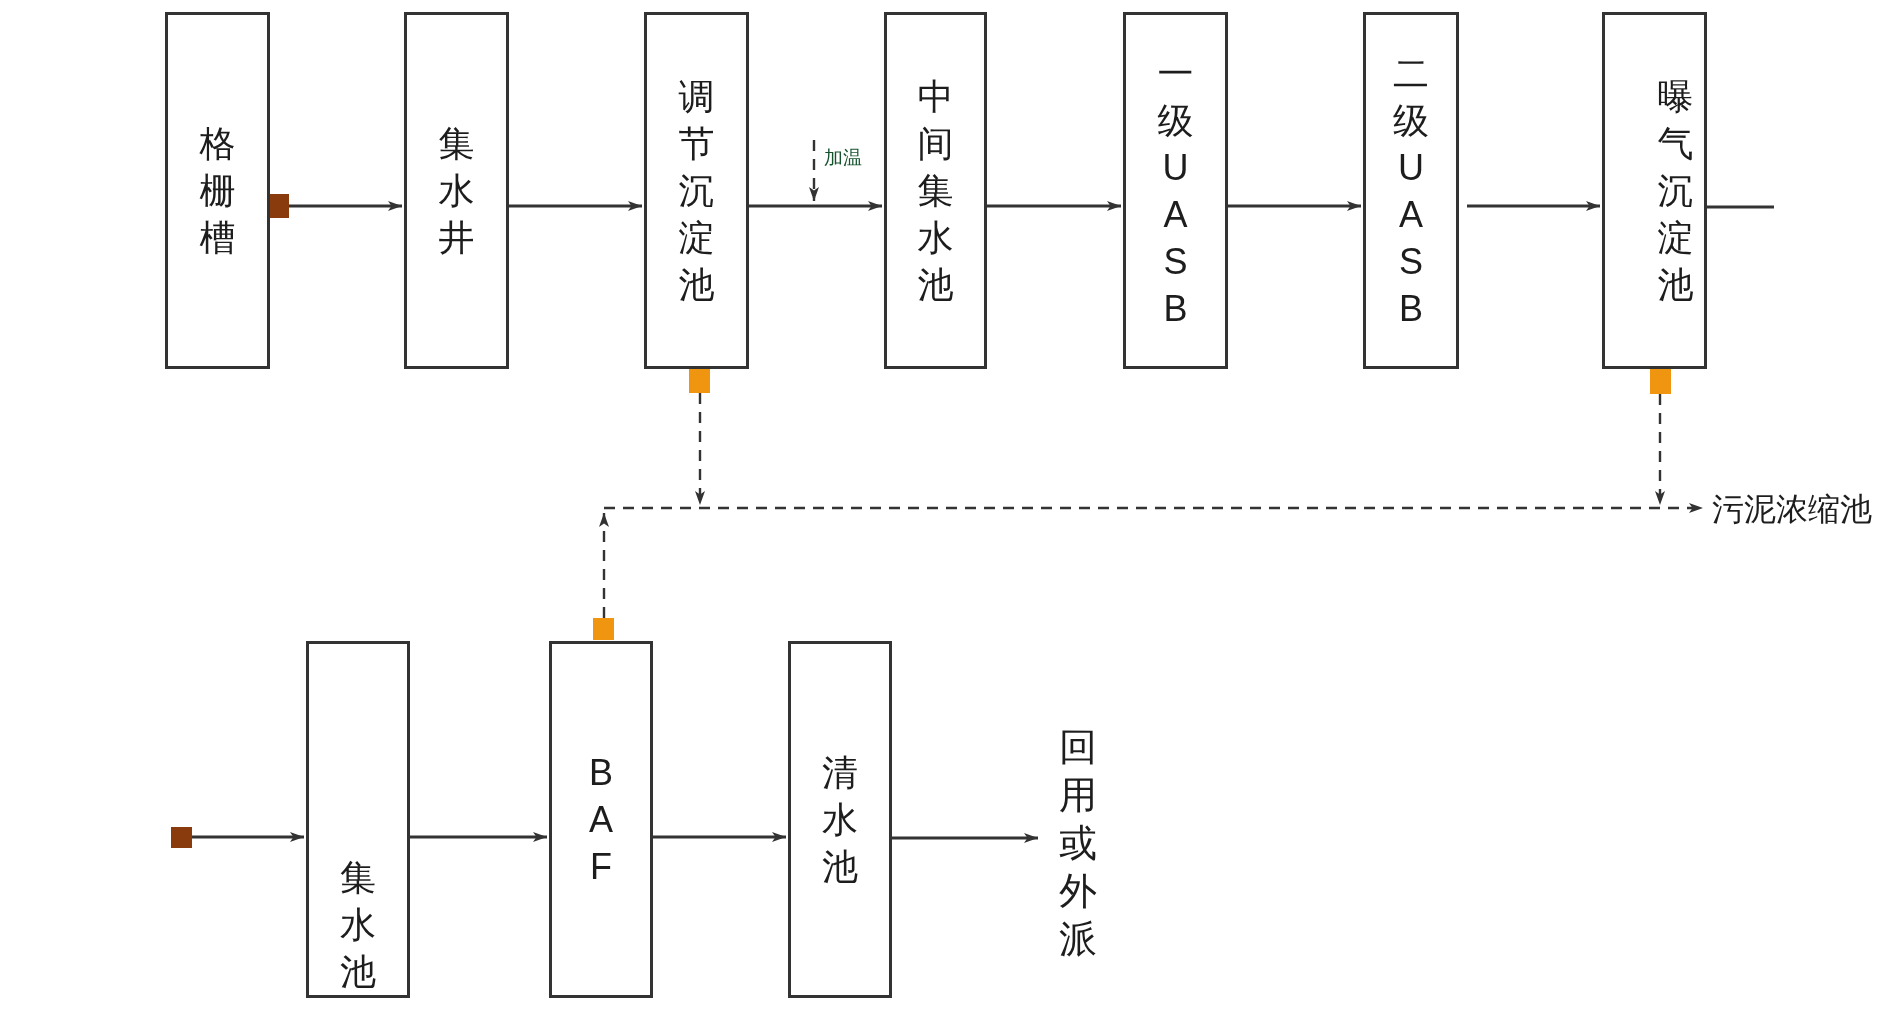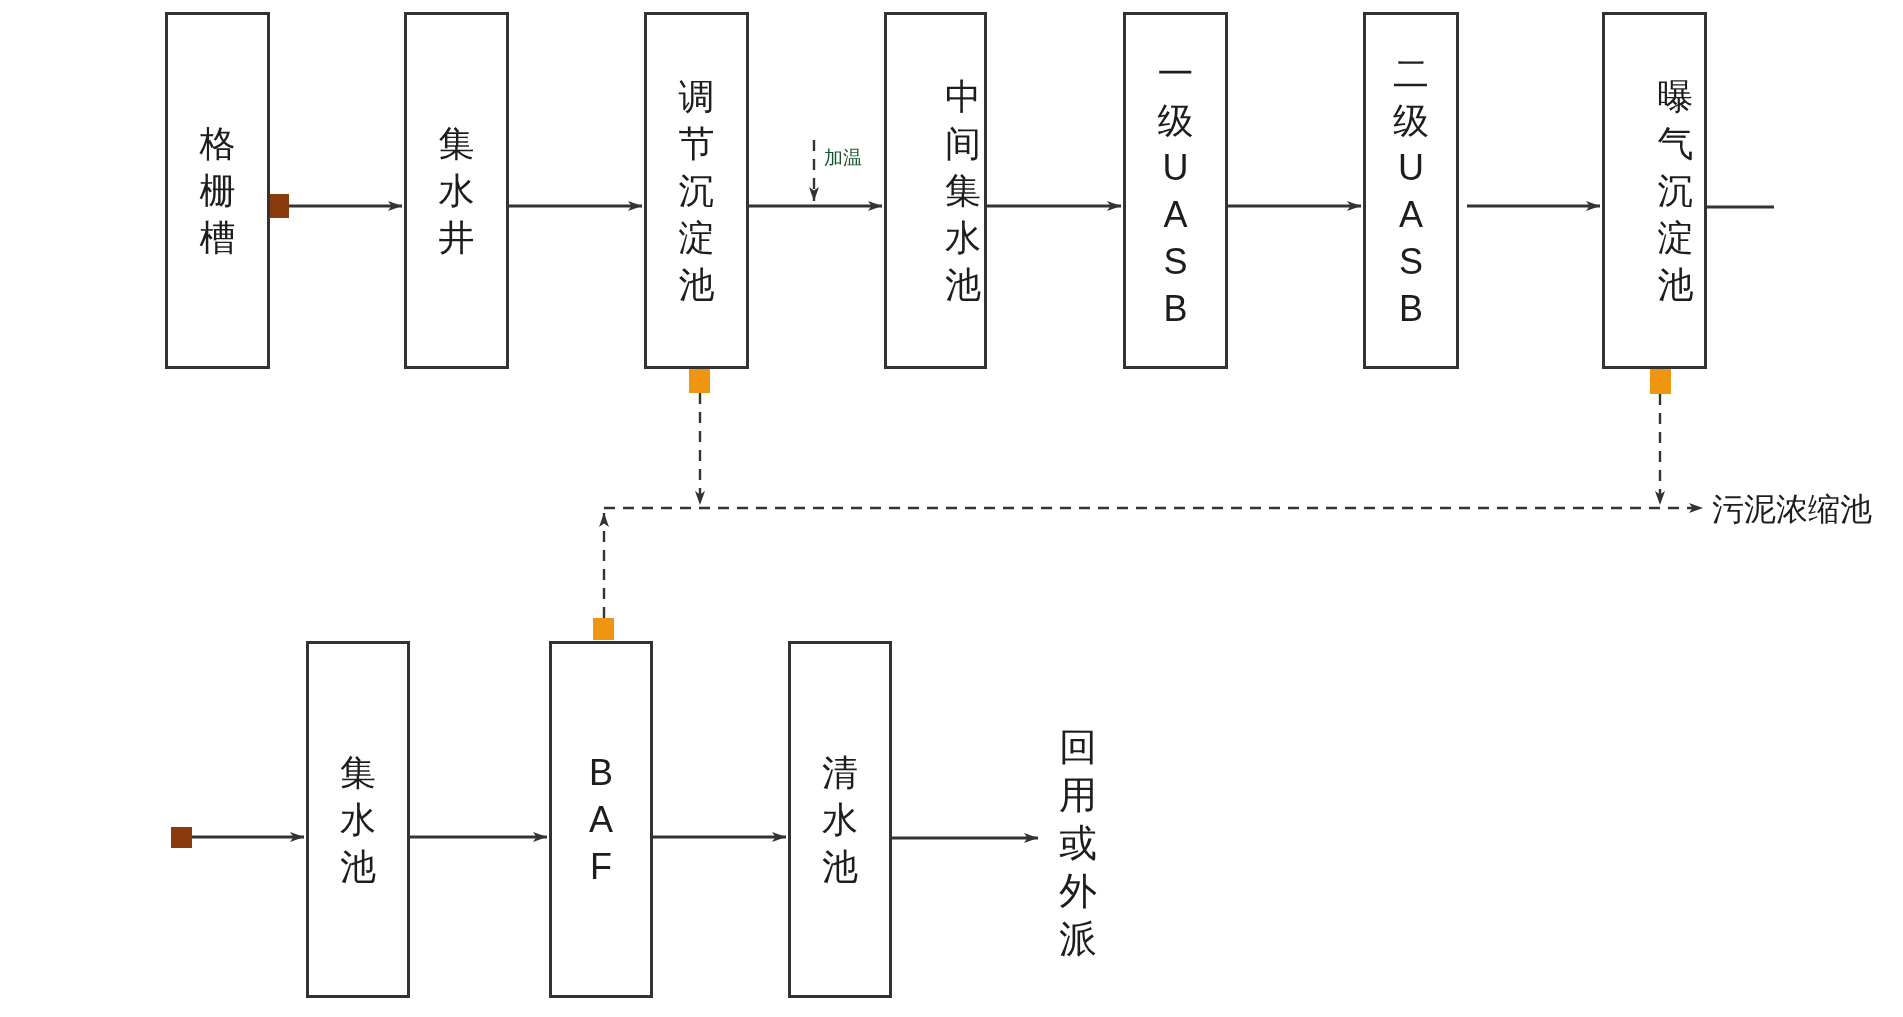--- a/index.html
+++ b/index.html
@@ -23,26 +23,26 @@
     width:42px;
     font-size:36px;line-height:47px;
     text-align:center;
     word-break:break-all;
     color:#1d1d1d;
   }
   
   .b1{left:165px;top:12px;}
   .b2{left:404px;top:12px;}
   .b3{left:644px;top:12px;}
-  .b4{left:884px;top:12px;width:103px;justify-content:flex-end;}
+  .b4{left:884px;top:12px;width:103px;}
   .b5{left:1123px;top:12px;}
   .b6{left:1363px;top:12px;width:96px;}
   .b7{left:1602px;top:12px;padding-left:42px;}
   
-  .c1{left:306px;top:641px;width:104px;}
+  .c1{left:306px;top:641px;width:104px;align-items:flex-end;}
   .c2{left:549px;top:641px;width:104px;}
   .c3{left:788px;top:641px;width:104px;}
   
   .heating-label{
     position:absolute;left:824px;top:144px;
     font-size:19px;line-height:28px;color:#14532d;
   }
   .sludge-label{
     position:absolute;left:1712px;top:489px;
     font-size:32px;line-height:40px;color:#1d1d1d;

